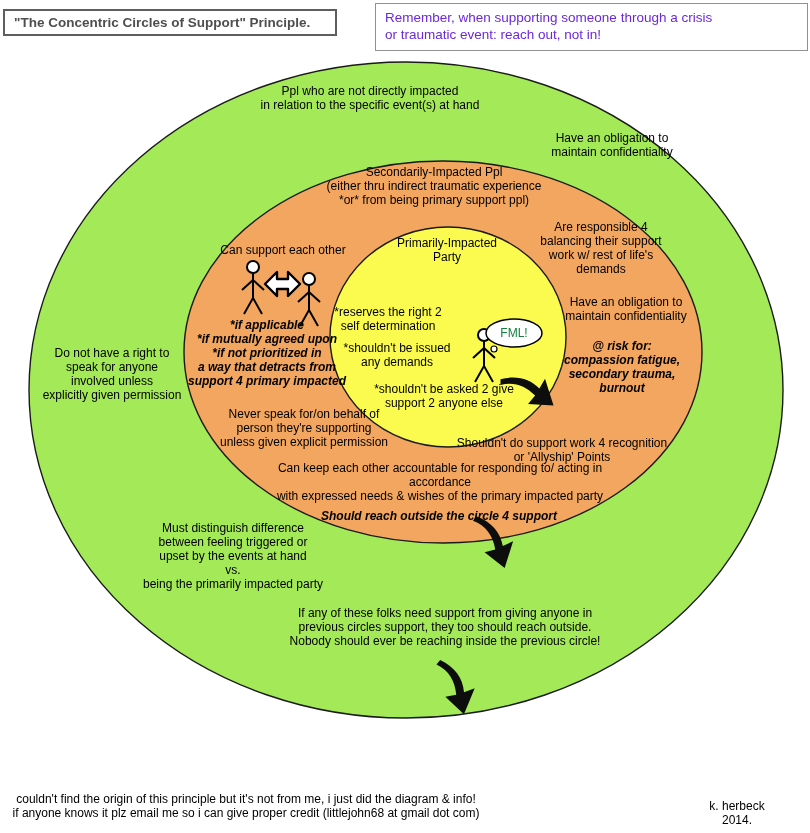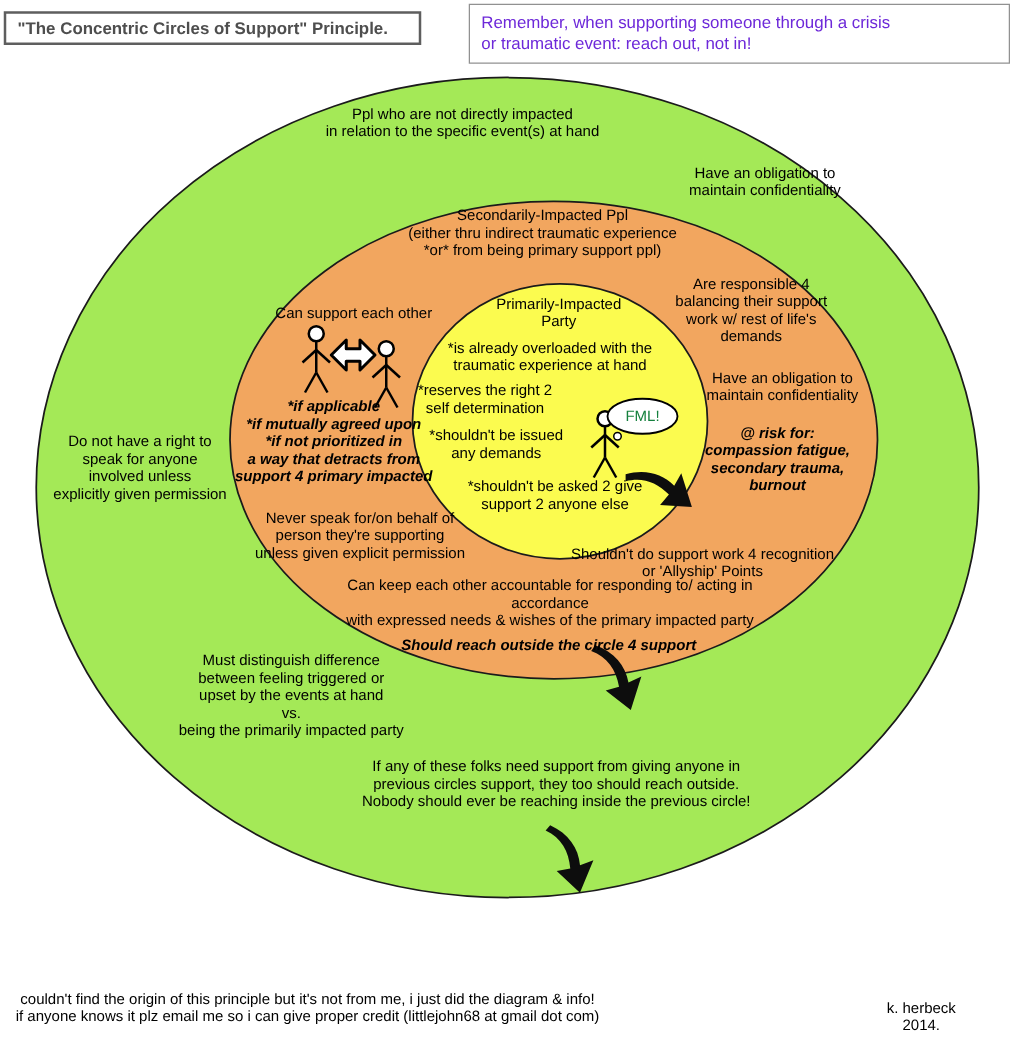--- a/index.html
+++ b/index.html
@@ -95,33 +95,31 @@
   <div class="t" style="left:601px; top:220px;">Are responsible 4
 balancing their support
 work w/ rest of life's
 demands</div>
   <div class="t" style="left:626px; top:295px;">Have an obligation to
 maintain confidentiality</div>
   <div class="t i" style="left:622px; top:339px;">@ risk for:
 compassion fatigue,
 secondary trauma,
 burnout</div>
-  <div class="t" style="left:288px; top:407px;">Never speak for/on behalf of
+  <div class="t" style="left:304px; top:407px;">Never speak for/on behalf of
 person they're supporting
 unless given explicit permission</div>
   <div class="t" style="left:562px; top:436px;">Shouldn't do support work 4 recognition
 or 'Allyship' Points</div>
   <div class="t" style="left:440px; top:461px;">Can keep each other accountable for responding to/ acting in accordance
 with expressed needs &amp; wishes of the primary impacted party</div>
   <div class="t i" style="left:439px; top:509px;">Should reach outside the circle 4 support</div>
 
   <div class="t b" style="left:447px; top:236px;">Primarily-Impacted
 Party</div>
-  <div class="t" style="left:440px; top:271px;">*is already overloaded with the
-traumatic experience at hand</div>
   <div class="t" style="left:388px; top:305px;">*reserves the right 2
 self determination</div>
   <div class="t" style="left:397px; top:341px;">*shouldn't be issued
 any demands</div>
   <div class="t" style="left:444px; top:382px;">*shouldn't be asked 2 give
 support 2 anyone else</div>
   <div class="fml-label">FML!</div>
 
   <div class="t" style="left:246px; top:792px;">couldn't find the origin of this principle but it's not from me, i just did the diagram &amp; info!
 if anyone knows it plz email me so i can give proper credit (littlejohn68 at gmail dot com)</div>

